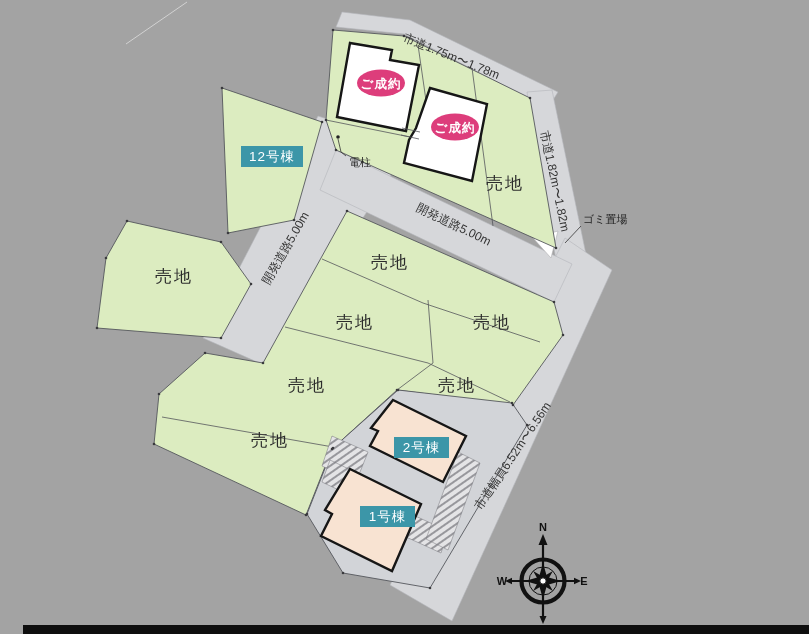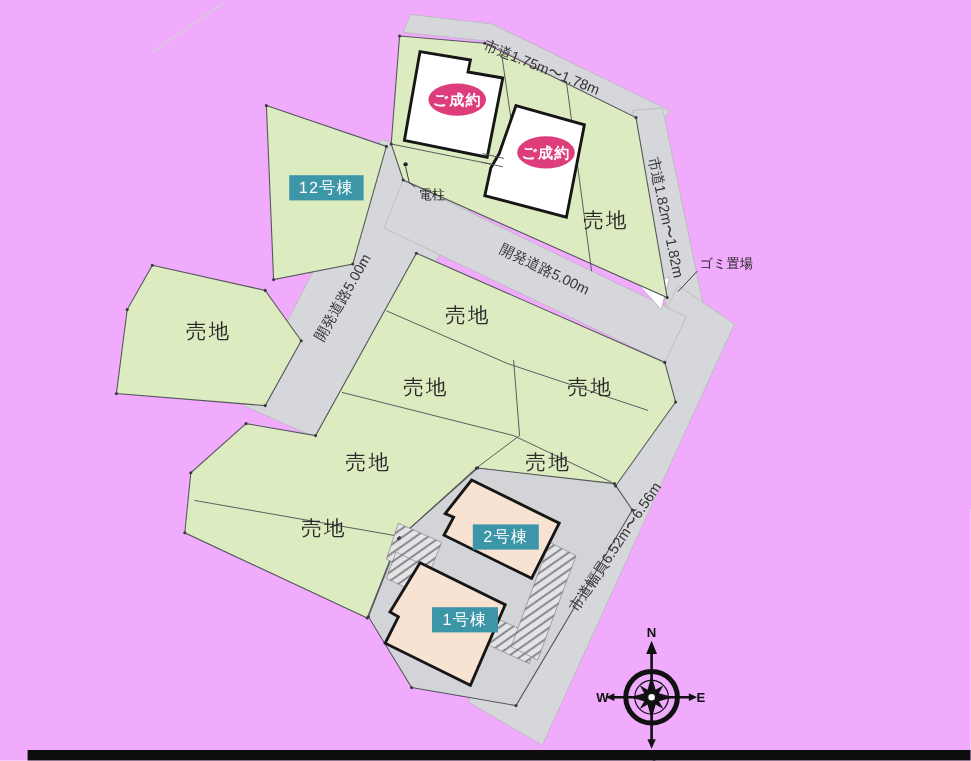--- a/index.html
+++ b/index.html
@@ -1,16 +1,16 @@
 <!DOCTYPE html>
 <html><head>
 <meta charset="utf-8">
 <style>
   html,body{margin:0;padding:0;background:#fff;}
-  #stage{position:relative;width:809px;height:634px;background:#f0abfc;overflow:hidden;
+  #stage{position:relative;width:809px;height:634px;background:#a3a3a3;overflow:hidden;
          font-family:"Liberation Sans","DejaVu Sans",sans-serif;}
   svg{position:absolute;left:0;top:0;}
   text{font-family:"Liberation Sans","DejaVu Sans",sans-serif;fill:#2b2b2b;}
   .roadlbl{font-size:12px;fill:#333;}
   .lotlbl{font-size:17px;letter-spacing:2px;fill:#2b2b2b;}
   .taglbl{font-size:13.5px;fill:#fff;letter-spacing:1px;}
   .soldlbl{font-size:12.5px;font-weight:bold;fill:#fff;letter-spacing:1px;}
   .smalllbl{font-size:11px;fill:#222;}
   .complbl{font-size:11px;font-weight:bold;fill:#111;}
 </style>

